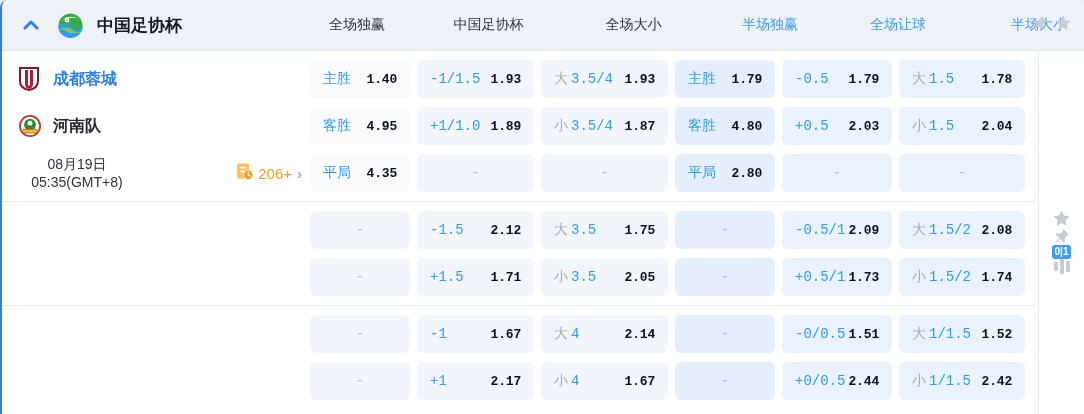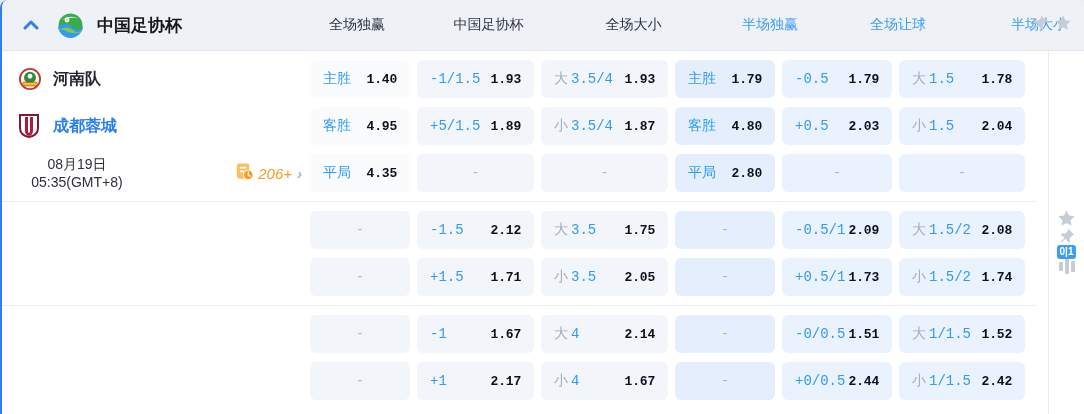--- a/index.html
+++ b/index.html
@@ -35,25 +35,25 @@
   .cell.dash .lbl{color:#b3bac4;}
   
   .slotcol{display:flex;flex-direction:column;row-gap:9px;padding-top:9px;}
   .slot{height:38px;display:flex;align-items:center;}
   .team{gap:12px;padding-left:17px;cursor:pointer;}
   .team-badge{width:22px;height:24px;flex:0 0 auto;display:flex;align-items:center;}
   .team-name{font-size:16px;font-weight:700;color:#23262e;}
   .team-name.home{color:#2b7ff0;}
   .meta{justify-content:space-between;padding-right:8px;}
   .datetime{width:150px;text-align:center;font-size:14px;color:#2c3038;line-height:18px;}
-  .markets{display:flex;align-items:center;gap:4px;cursor:pointer;font-style:italic;}
+  .markets{display:flex;align-items:center;gap:4px;cursor:pointer;}
   .markets-count{font-size:15px;color:#f79b1f;}
   .chev-right{font-size:15px;color:#9db4d6;font-weight:700;margin-left:1px;}
   
-  .rail{position:absolute;top:0;right:0;bottom:0;width:36px;border-left:1px solid #e9edf2;
+  .rail{position:absolute;top:0;right:0;bottom:0;width:46px;border-left:1px solid #e9edf2;
         display:flex;flex-direction:column;align-items:center;padding-top:158px;box-sizing:border-box;background:#fff;}
   .rail .ric{cursor:pointer;display:flex;align-items:center;justify-content:center;}
   .corner-badge{background:#3f9cf5;color:#fff;font-size:10px;font-weight:700;
                 padding:1px 3px;border-radius:3px;line-height:12px;}
   .bars{display:flex;align-items:flex-end;gap:2px;height:15px;}
   .bars i{width:4px;background:#c6ccd6;border-radius:1px;display:block;}
   .bars i:nth-child(1){height:9px;}.bars i:nth-child(2){height:15px;}.bars i:nth-child(3){height:11px;}
 </style>
 </head>
 <body>
@@ -100,37 +100,37 @@
       </span>
     </div>
   </div>
 
   <div class="body">
 
     <div class="group">
       <div class="group-left slotcol">
         <div class="slot team">
           <span class="team-badge">
+            <svg width="20" height="24" viewBox="0 0 20 24">
+              <path d="M1 1h18v13c0 5-4 8-9 9-5-1-9-4-9-9z" fill="#fff" stroke="#8a1530" stroke-width="2"></path>
+              <path d="M6 3h3v14c0 1 .4 1.6 1 2 .6-.4 1-1 1-2V3h3v14c0 3-2 4.4-4 5-2-.6-4-2-4-5z" fill="#a81d3d"></path>
+            </svg>
+          </span>
+          <span class="team-name home">成都蓉城</span>
+        </div>
+        <div class="slot team">
+          <span class="team-badge">
             <svg width="24" height="24" viewBox="0 0 24 24">
               <circle cx="12" cy="12" r="11" fill="#fff" stroke="#c0392b" stroke-width="2"></circle>
               <circle cx="12" cy="10.5" r="6.5" fill="#2e8b3a"></circle>
               <circle cx="12" cy="9" r="2.6" fill="#fff"></circle>
               <rect x="4" y="15.5" width="16" height="4" rx="1.5" fill="#f5c227" stroke="#c0392b" stroke-width=".8"></rect>
             </svg>
           </span>
           <span class="team-name">河南队</span>
-        </div>
-        <div class="slot team">
-          <span class="team-badge">
-            <svg width="20" height="24" viewBox="0 0 20 24">
-              <path d="M1 1h18v13c0 5-4 8-9 9-5-1-9-4-9-9z" fill="#fff" stroke="#8a1530" stroke-width="2"></path>
-              <path d="M6 3h3v14c0 1 .4 1.6 1 2 .6-.4 1-1 1-2V3h3v14c0 3-2 4.4-4 5-2-.6-4-2-4-5z" fill="#a81d3d"></path>
-            </svg>
-          </span>
-          <span class="team-name home">成都蓉城</span>
         </div>
         <div class="slot meta">
           <div class="datetime">
             <div>08月19日</div>
             <div>05:35(GMT+8)</div>
           </div>
           <div class="markets">
             <span>
               <svg width="19" height="19" viewBox="0 0 20 20">
                 <rect x="2" y="1.5" width="13" height="16" rx="2.5" fill="#fbbf5e"></rect>
@@ -168,21 +168,21 @@
           </div>
           <div class="cell half">
             <span class="lbl"><span class="pre">大</span>1.5</span>
             <span class="val">1.78</span>
           </div>
           <div class="cell full bright">
             <span class="lbl">客胜</span>
             <span class="val">4.95</span>
           </div>
           <div class="cell full">
-            <span class="lbl">+5/1.5</span>
+            <span class="lbl">+1/1.0</span>
             <span class="val">1.89</span>
           </div>
           <div class="cell full">
             <span class="lbl"><span class="pre">小</span>3.5/4</span>
             <span class="val">1.87</span>
           </div>
           <div class="cell half c3">
             <span class="lbl">客胜</span>
             <span class="val">4.80</span>
           </div>

